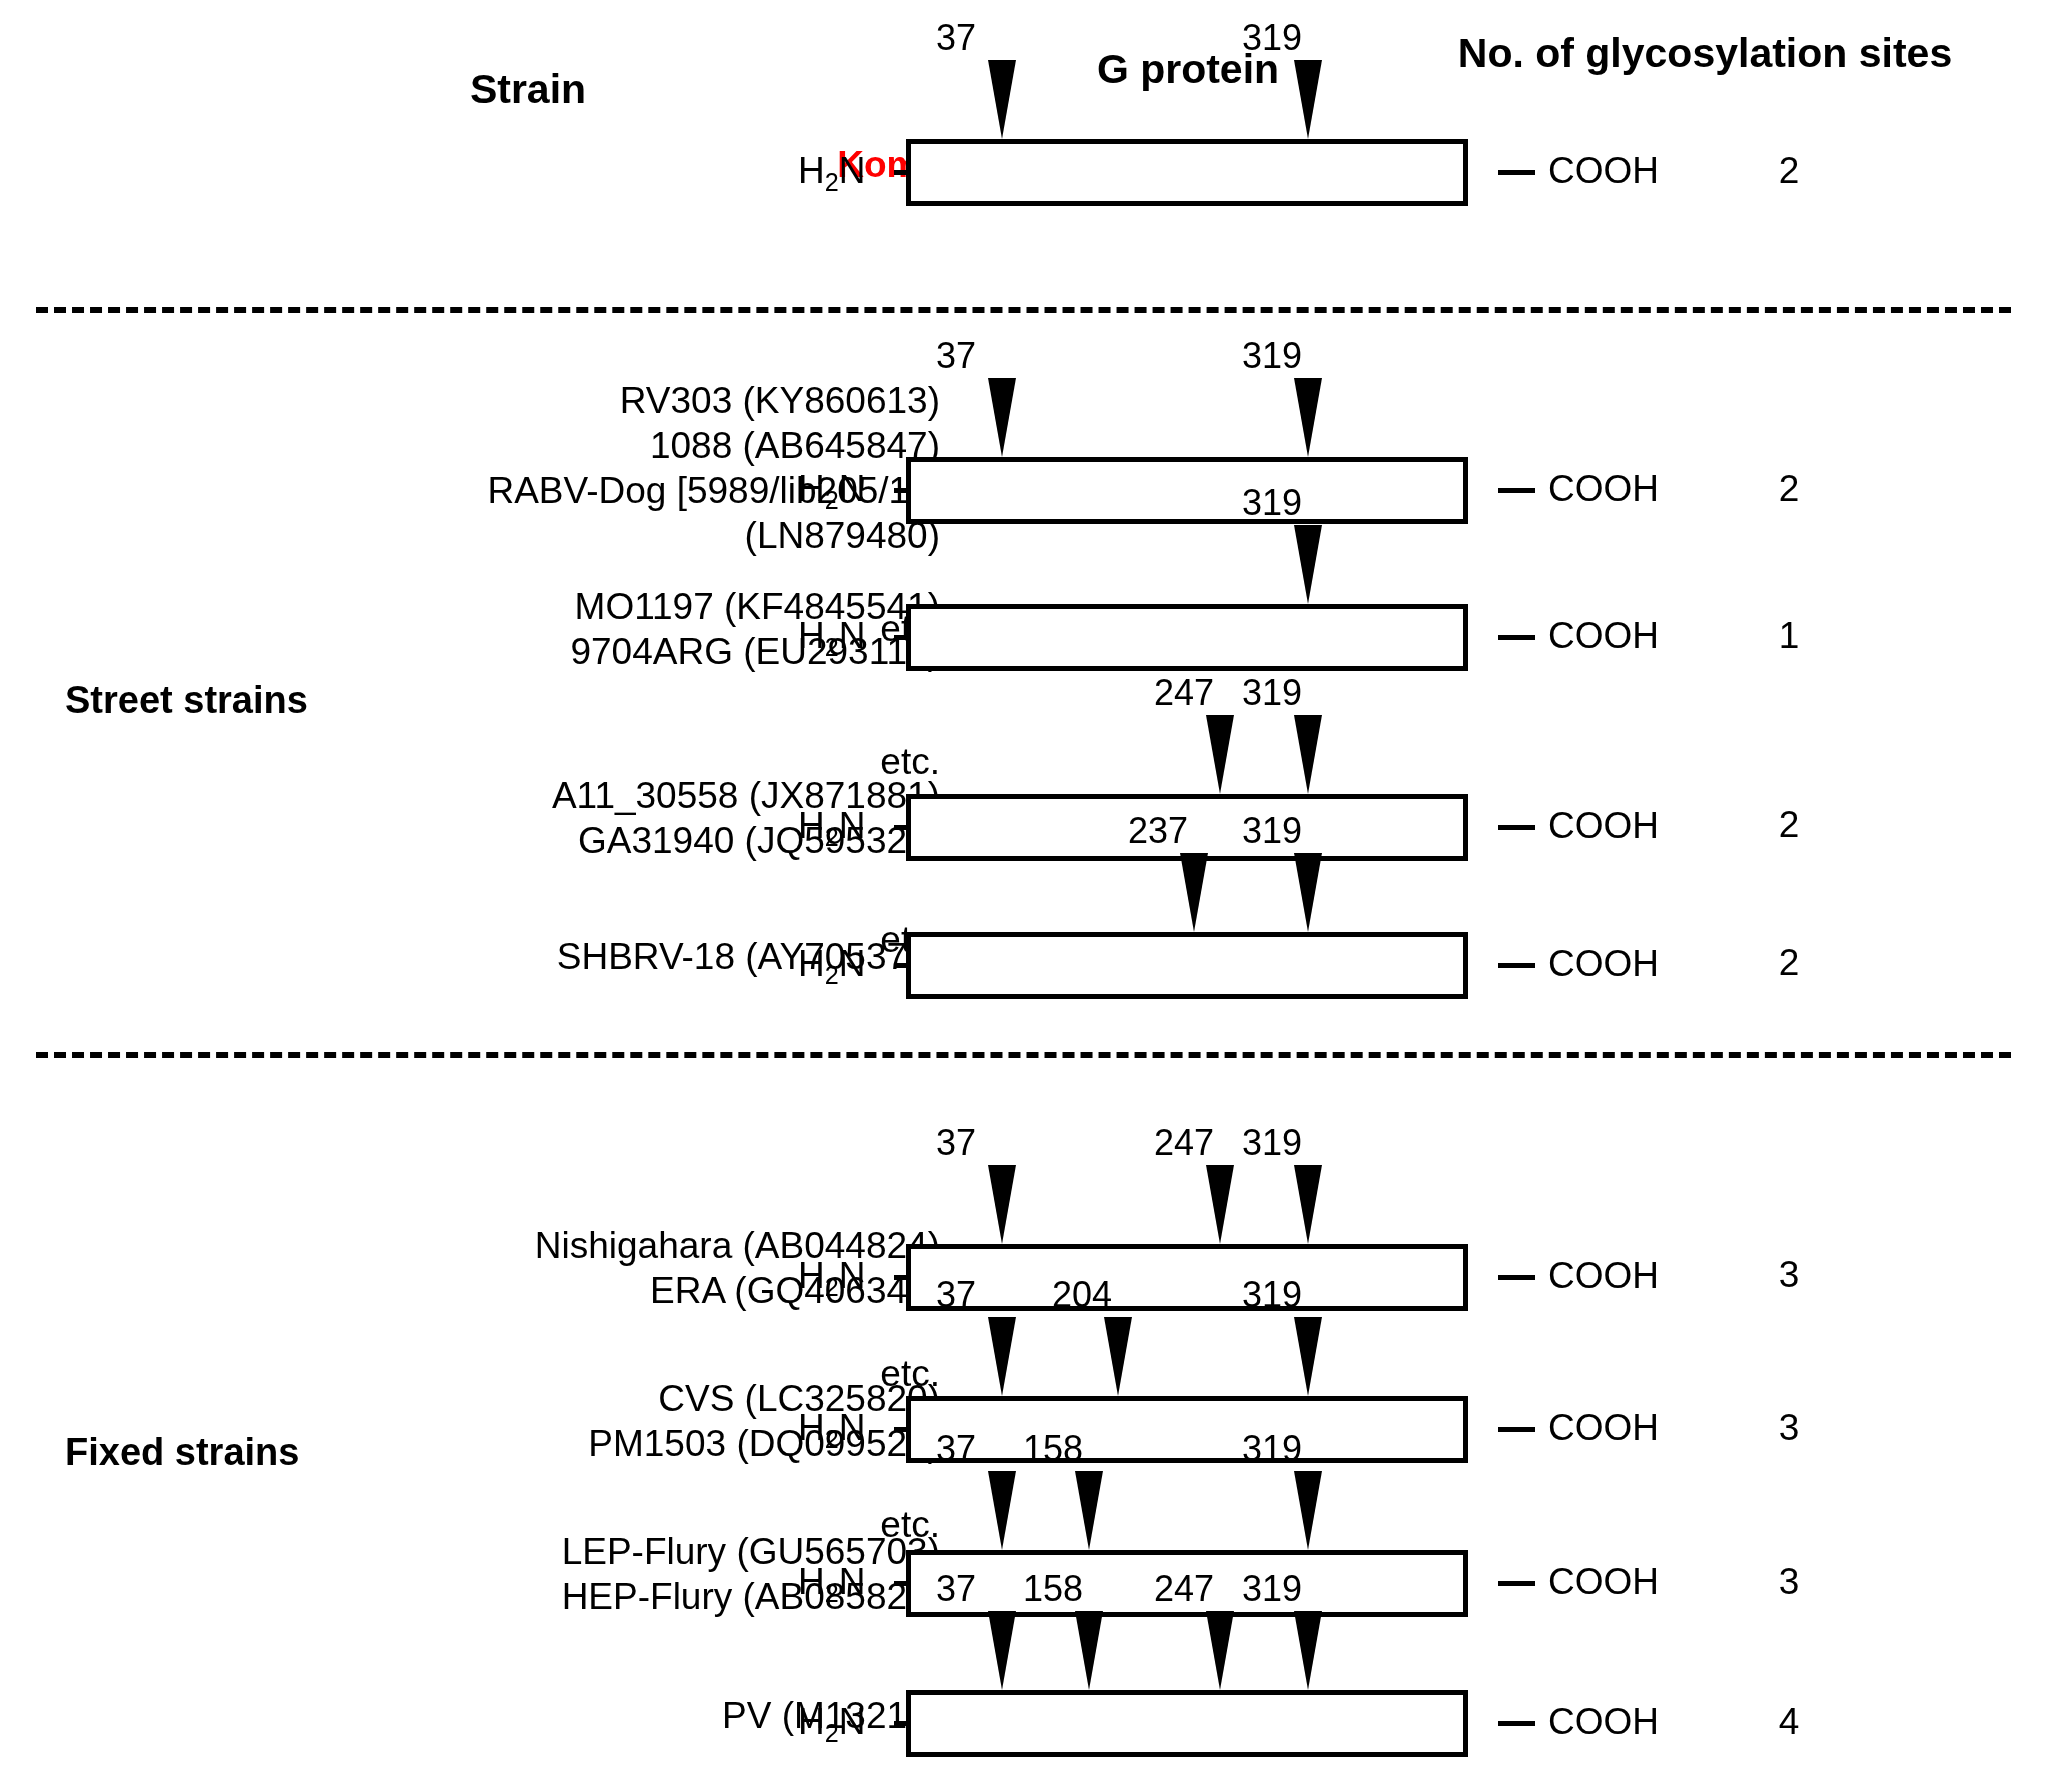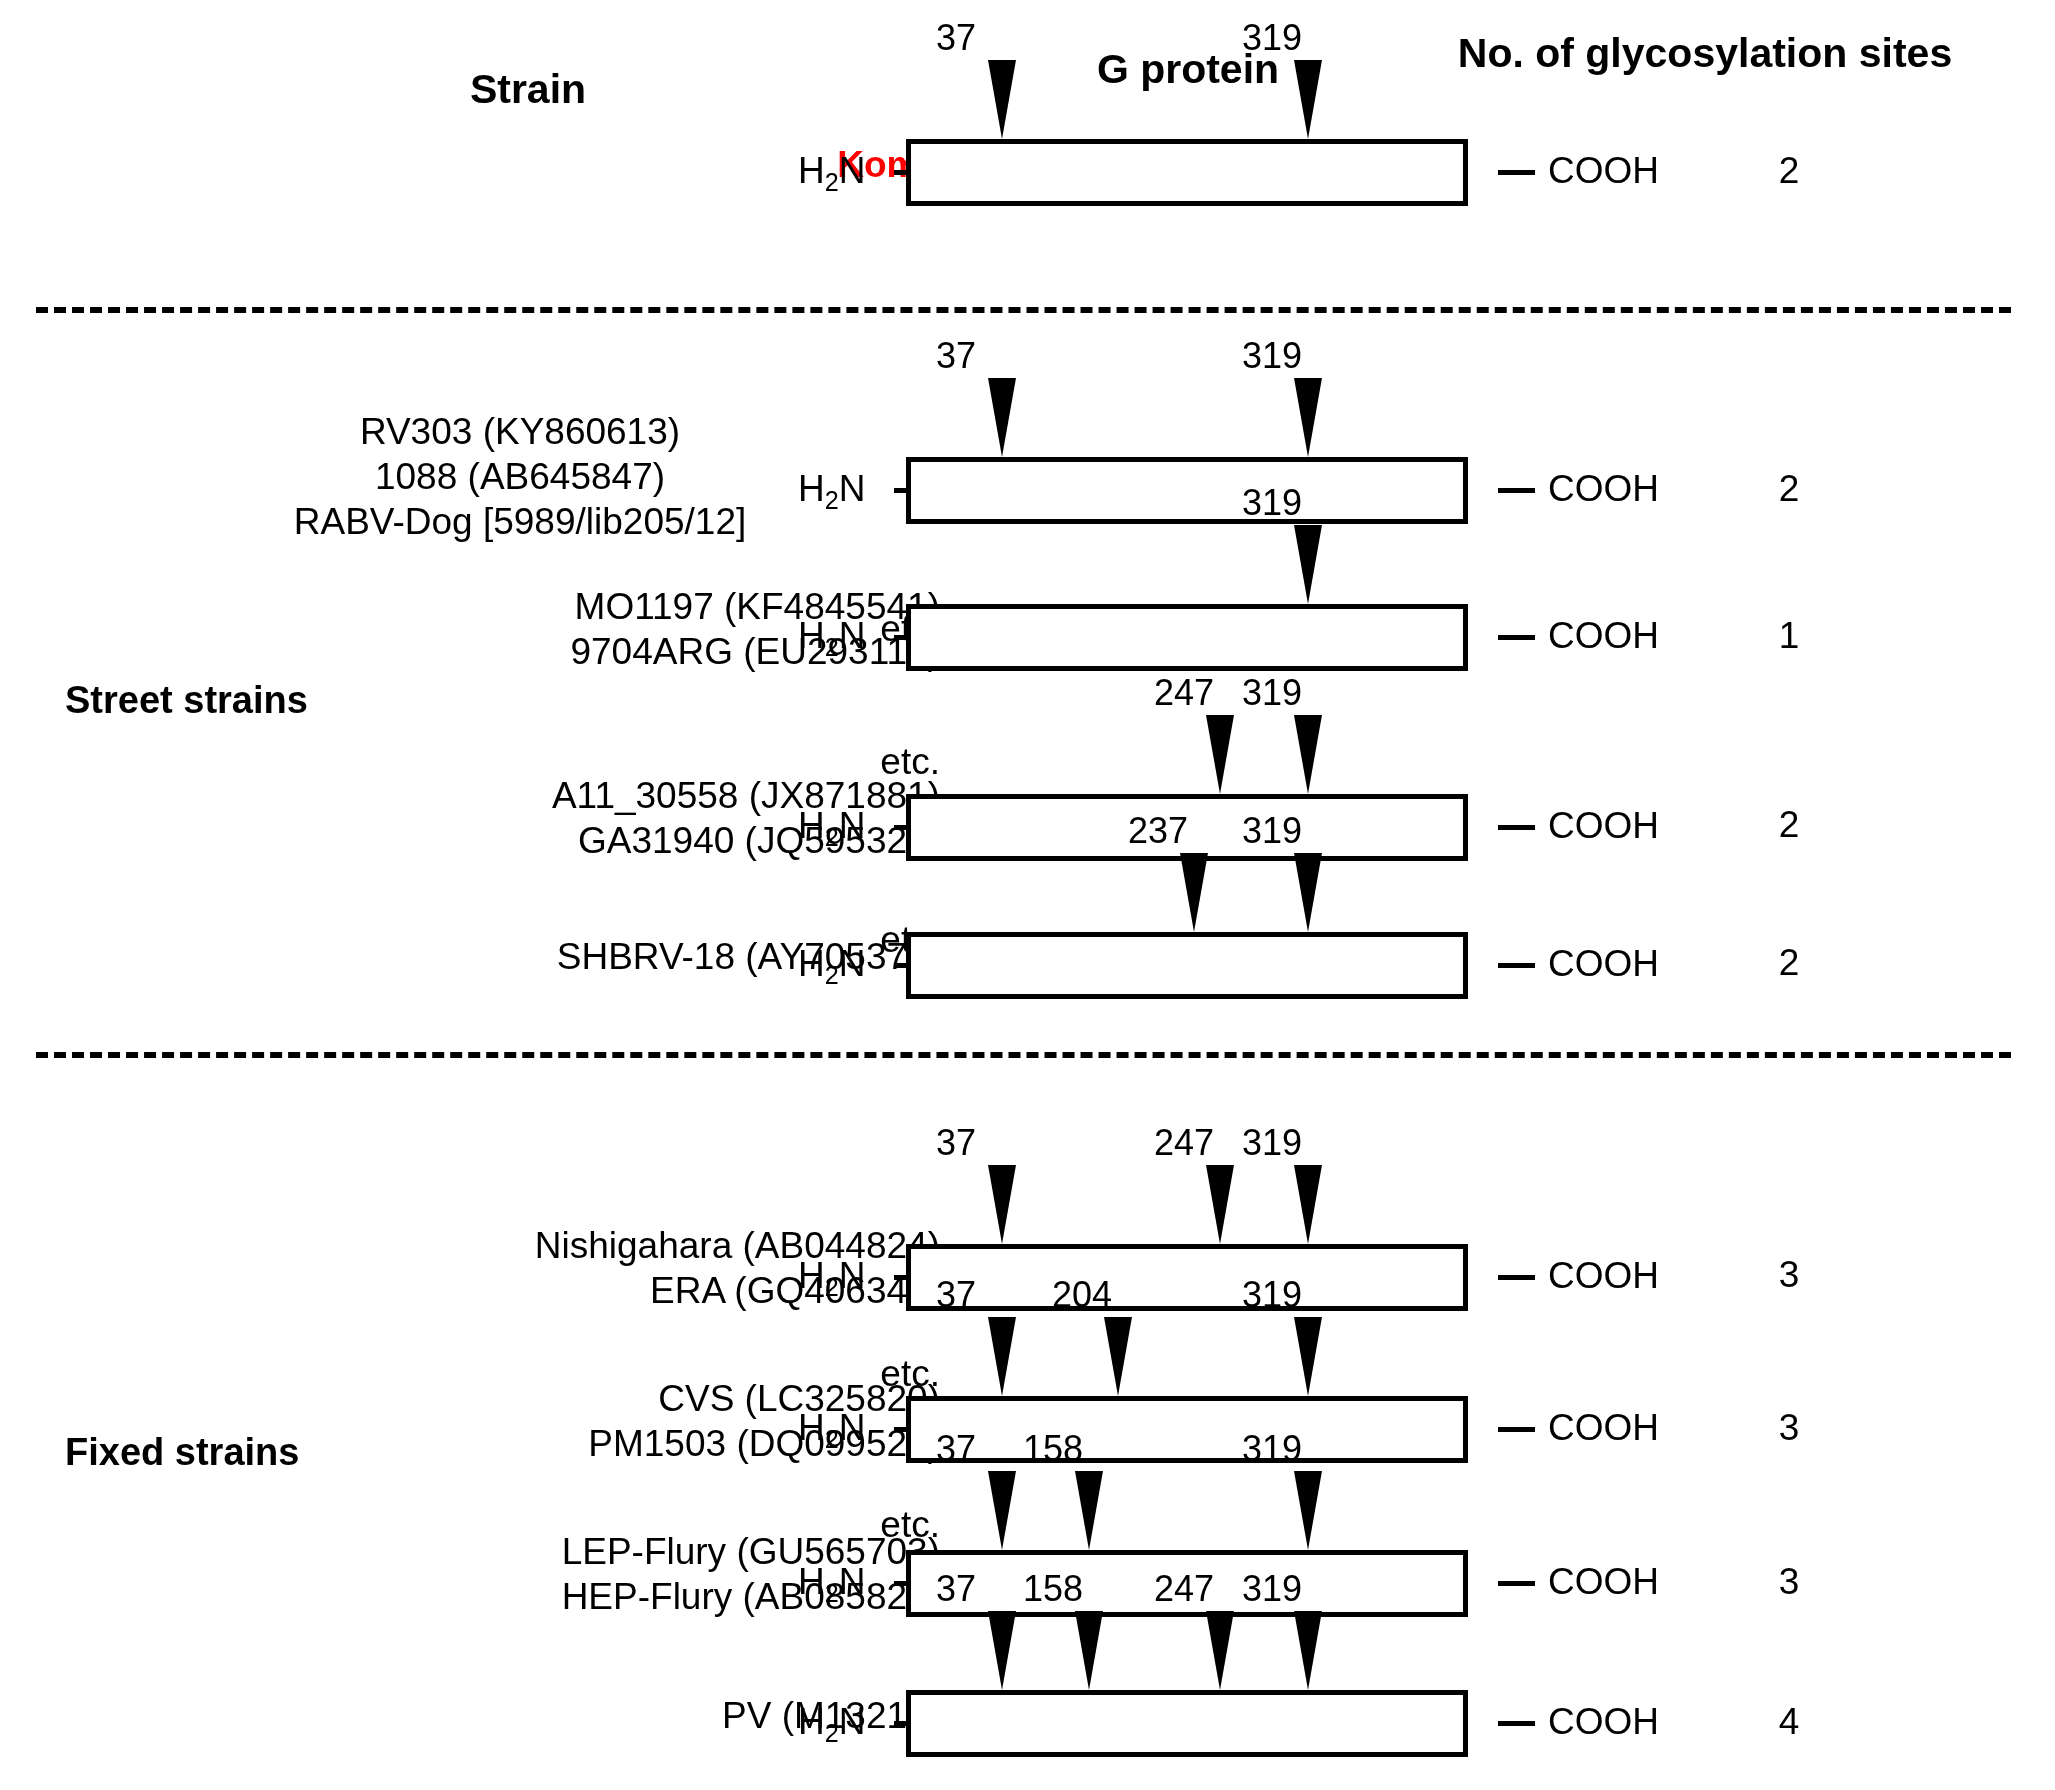--- a/index.html
+++ b/index.html
@@ -177,24 +177,25 @@
             <div class="mlabel">37</div>
           </div>
           <div class="marker" style="left: 510px; top: 0px;">
             <div class="tri"></div>
             <div class="mlabel">319</div>
           </div>
         </div>
         <div class="site-count" style="top: 150px;">2</div>
       </div>
       <div class="row" style="top: 0px;">
-        <div class="strain-names" style="top: 409px; text-align: center;">
+        <div class="strain-names" style="top: 378px;">
           <span class="ln">RV303 (KY860613)</span>
           <span class="ln">1088 (AB645847)</span>
           <span class="ln">RABV-Dog [5989/lib205/12]</span>
+          <span class="ln">(LN879480)</span>
         </div>
         <div class="strain-names" style="top: 606px;">etc.</div>
         <div class="gprot" style="top: 457px; height: 67px;">
           <div class="nh2" style="top: 10.8px;"><span>H</span><sub>2</sub><span>N</span></div>
           <div class="lead-line" style="top: 31px;"></div>
           <div class="bar"></div>
           <div class="tail-line" style="top: 31px;"></div>
           <div class="cooh" style="top: 10.8px;">COOH</div>
           <div class="marker" style="left: 204px; top: 0px;">
             <div class="tri"></div>

